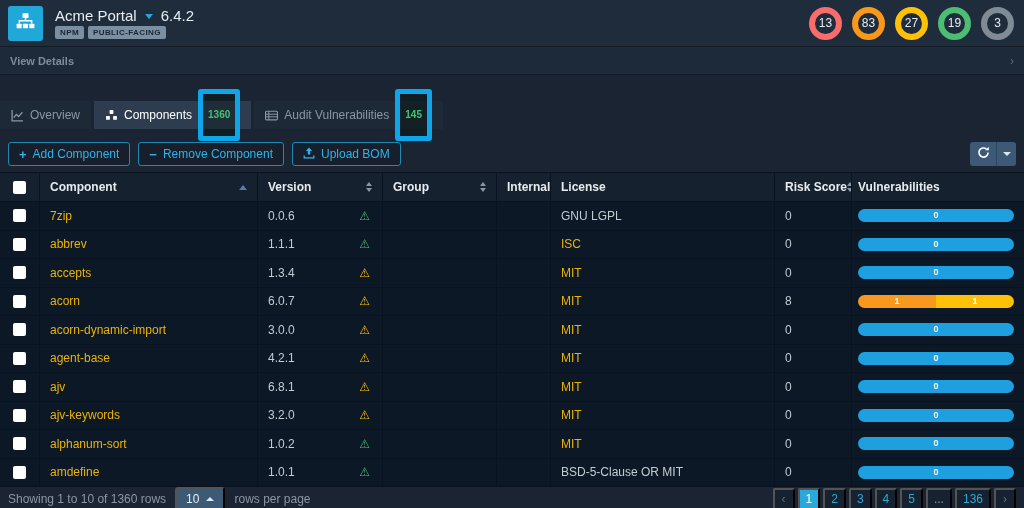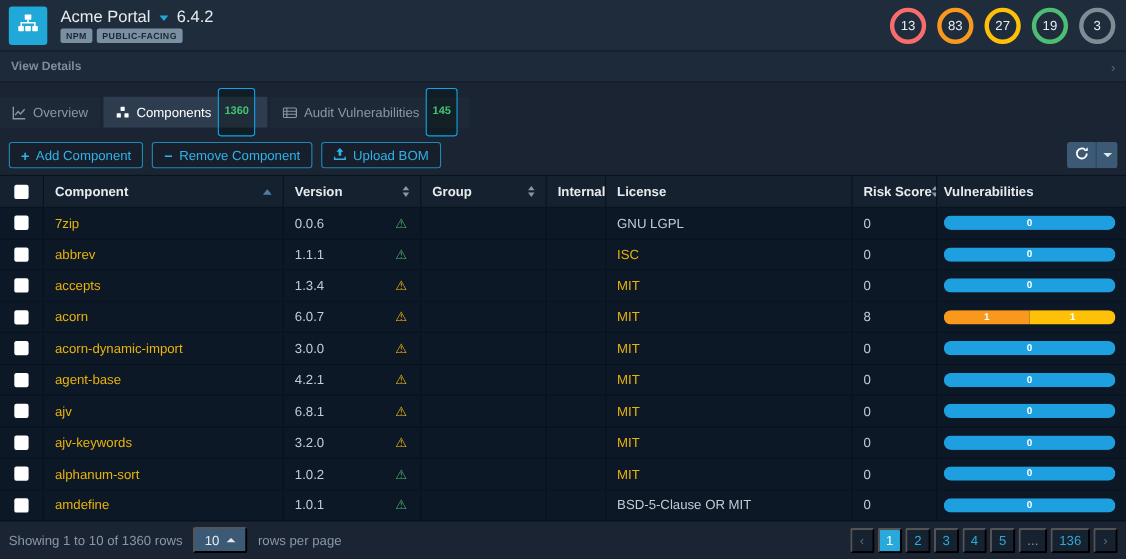--- a/index.html
+++ b/index.html
@@ -11,33 +11,33 @@
   .top-header { height:46px; background:#1f2c3c; display:flex; align-items:center; padding:11px 8px; flex:0 0 auto; }
   .logo { width:35px; height:35px; background:#20a8d8; border-radius:3px; display:flex; align-items:center; justify-content:center; flex:0 0 auto; }
   .title-block { margin-left:12px; display:flex; flex-direction:column; justify-content:center; gap:2px; }
   .title-row { display:flex; align-items:center; gap:8px; }
   .project-title { font-size:15px; color:#e7ecf0; }
   .caret-down-cyan { width:0; height:0; border-left:4px solid transparent; border-right:4px solid transparent; border-top:5px solid #20a8d8; margin-top:2px; }
   .project-version { font-size:15px; color:#e7ecf0; }
   .badge-row { display:flex; gap:4px; }
   .hbadge { background:#7b8fa3; color:#1a2533; font-size:8px; font-weight:bold; letter-spacing:.4px; padding:2px 5px; border-radius:2px; }
   .counters { margin-left:auto; display:flex; gap:10px; padding-right:2px; }
-  .circle { width:33px; height:33px; border-radius:50%; border:4px solid #f0abfc; display:flex; align-items:center; justify-content:center; font-size:12px; color:#e7ecf0; }
+  .circle { width:33px; height:33px; border-radius:50%; border:6px solid #f0abfc; display:flex; align-items:center; justify-content:center; font-size:12px; color:#e7ecf0; }
 
   
   .view-details { height:29px; background:#1d2a39; border-top:1px solid #131b26; border-bottom:1px solid #131b26; display:flex; align-items:center; justify-content:space-between; padding:0 10px; flex:0 0 auto; }
   .vd-label { font-size:11px; font-weight:bold; color:#7f8d9b; }
   .vd-chev { color:#5c6b7a; font-size:12px; }
 
   
-  .tab-strip { margin-top:13px; height:28px; display:flex; gap:3px; flex:0 0 auto; }
+  .tab-strip { margin-top:26px; height:28px; display:flex; gap:3px; flex:0 0 auto; }
   .tab { height:28px; display:flex; align-items:center; gap:6px; padding:0 11px; background:#1e2937; color:#8a97a5; font-size:12px; cursor:default; }
   .tab.active { background:#2e3c50; color:#ffffff; }
   .tab .ticon { display:flex; align-items:center; }
-  .tab-badge { border:1px solid #0ea5e9; color:#41c473; background:rgba(0,18,10,.35); font-size:10px; font-weight:bold; padding:15px 5px; border-radius:3px; line-height:12px; }
+  .tab-badge { border:5px solid #0ea5e9; color:#41c473; background:rgba(0,18,10,.35); font-size:10px; font-weight:bold; padding:15px 5px; border-radius:3px; line-height:12px; }
 
   
   .toolbar { margin:13px 8px 0 8px; height:24px; display:flex; align-items:center; gap:8px; flex:0 0 auto; }
   .btn-outline { display:flex; align-items:center; gap:6px; height:24px; padding:0 10px; background:rgba(0,0,0,.12); border:1px solid #1f89b4; border-radius:3px; color:#2fb3e8; font-size:12px; }
   .btn-glyph { font-size:13px; font-weight:bold; line-height:1; }
   .toolbar-right { margin-left:auto; display:flex; align-items:center; gap:8px; }
   .search-input { width:122px; height:24px; background:#233140; border:1px solid #31404f; border-radius:3px; color:#cfd6dd; font-size:12px; padding:0 8px; font-family:"Liberation Sans", sans-serif; outline:none; }
   .search-input::placeholder { color:#66737f; }
   .refresh-group { display:flex; height:24px; border-radius:3px; overflow:hidden; }
   .r-main { width:27px; background:#3c5a75; display:flex; align-items:center; justify-content:center; border-right:1px solid #2c4458; }

